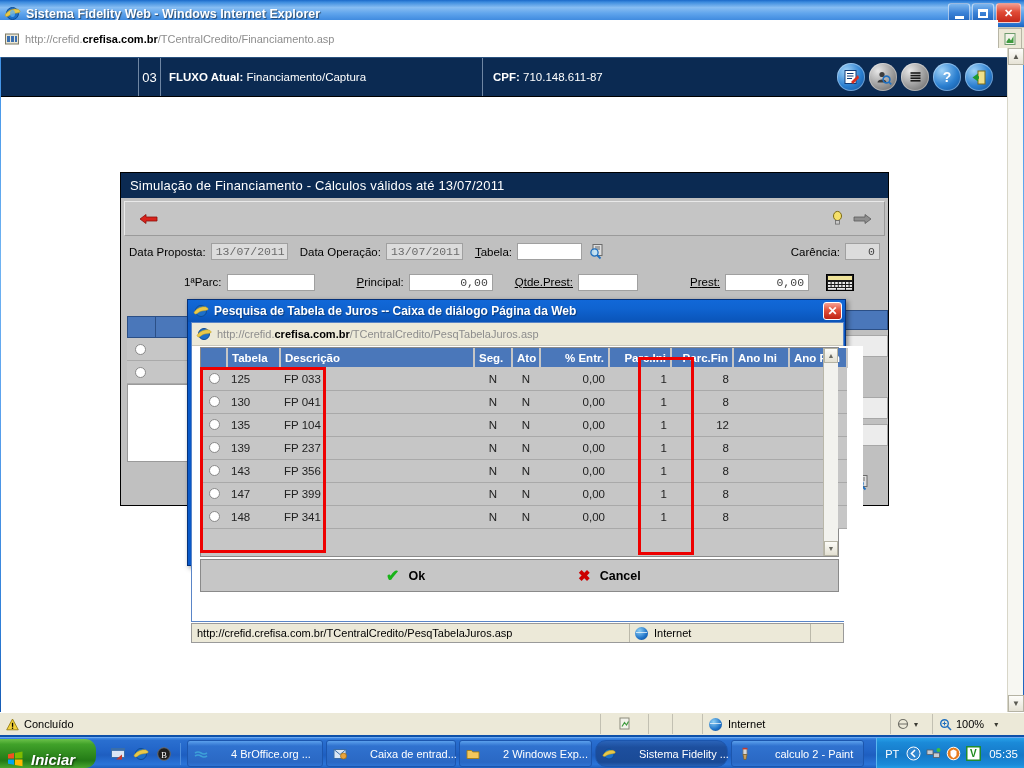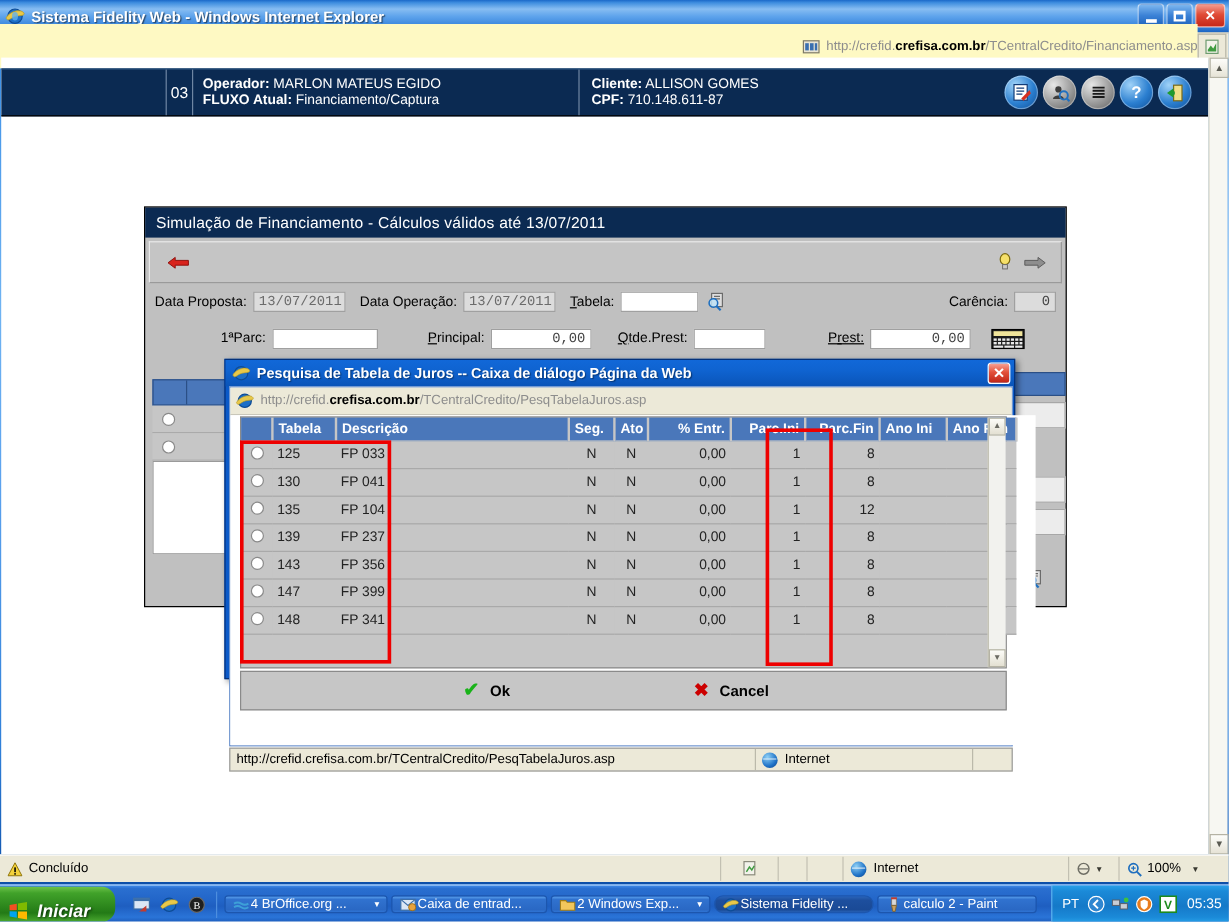--- a/index.html
+++ b/index.html
@@ -33,22 +33,22 @@
   .wc .gl{position:absolute;left:0;right:0;top:0;bottom:0;display:flex;align-items:center;justify-content:center;
     color:#fff;font-size:11px;font-weight:bold;}
   .wc.min .gl{align-items:flex-end;padding-bottom:3px;}
   .wc.min .gl i{display:block;width:9px;height:3px;background:#fff;font-style:normal;}
   .wc.max .gl i{display:block;width:10px;height:9px;border:2px solid #fff;border-top-width:3px;font-style:normal;box-sizing:border-box;}
 
   
   .addressbar{position:absolute;left:0;top:27px;width:1024px;height:21px;
     background:#ece9d8;display:flex;align-items:center;
     border-top:1px solid #c9c7ba;}
-  .addr-field{flex:1;height:37px;margin:0 0 0 0;background:#fef9c3;
-     display:flex;align-items:center;padding-left:4px;justify-content:flex-end;}
+  .addr-field{flex:1;height:37px;margin:0 0 0 0;background:#ffffff;
+     display:flex;align-items:center;padding-left:4px;}
   .addr-ico{width:16px;height:16px;margin-right:5px;flex:none;position:relative;}
   .addr-text{font-size:11px;color:#8d8d8d;white-space:nowrap;letter-spacing:0px;}
   .addr-text b{color:#000000;font-weight:bold;}
   .addr-go{width:22px;height:20px;background:#ece9d8;border:1px solid #b7b5a5;
      display:flex;align-items:center;justify-content:center;margin-right:2px;flex:none;}
 
   
   .page{position:absolute;left:1px;top:48px;width:1006px;height:664px;background:#ffffff;overflow:hidden;}
   .vscroll{position:absolute;right:1px;top:48px;width:16px;height:664px;background:#f7f7f2;
      border-left:1px solid #d8d6c8;box-sizing:border-box;}
@@ -188,21 +188,21 @@
      border-top:1px solid #6aa8f0;display:flex;align-items:center;}
   .start{width:96px;height:29px;margin-left:0;
      background:linear-gradient(180deg,#6cc24a 0%,#41a22a 18%,#2f8a1e 52%,#237a16 75%,#49a72f 100%);
      border-radius:0 11px 11px 0;display:flex;align-items:flex-end;gap:7px;padding-left:6px;
      box-sizing:border-box;}
   .start-txt{color:#fff;font-weight:bold;font-style:italic;font-size:15px;
      text-shadow:1px 1px 2px rgba(0,0,0,.6);}
   .ql{display:flex;align-items:center;gap:7px;padding:0 8px;border-right:1px solid #4d8ede;height:22px;margin-left:6px;}
   .ql i{width:16px;height:16px;display:block;position:relative;font-style:normal;}
   .tasks{display:flex;align-items:center;gap:3px;margin-left:6px;flex:1;}
-  .task{height:15px;min-width:0;display:flex;align-items:center;gap:1px;padding:0 6px;
+  .task{height:27px;min-width:0;display:flex;align-items:center;gap:23px;padding:0 6px;
      background:linear-gradient(180deg,#5ba0ec,#3072cf 20%,#2a68c4 85%,#2f74d4);
      border:1px solid #1c56ae;border-radius:3px;box-sizing:border-box;color:#fff;font-size:11px;
      white-space:nowrap;}
   .task.active{background:linear-gradient(180deg,#2a63b8,#1d4f9e 25%,#1a4a96 85%,#2760b4);border-radius:11px;}
   .task .ti{width:14px;height:14px;flex:none;position:relative;}
   .tray{display:flex;align-items:center;gap:5px;height:31px;padding:0 6px 0 8px;
      background:linear-gradient(180deg,#27a0e8 0%,#1b8ad8 15%,#1579c8 55%,#1b8ad8 85%,#27a0e8 100%);
      border-left:1px solid #5ab7f0;}
   .tray .clock{color:#fff;font-size:11.5px;margin-left:3px;}
   .tray .ti{width:15px;height:15px;position:relative;flex:none;}
@@ -263,25 +263,23 @@
         </svg>
       </div>
     </div>
 
     <div class="page">
 
       <div class="app-header">
         <div class="ah-left"></div>
         <div class="ah-num">03</div>
         <div class="ah-op">
-          <div><b>Operador:</b> <span>MARLON MATEUS EGIDO</span></div>
           <div><b>FLUXO Atual:</b> <span>Financiamento/Captura</span></div>
         </div>
         <div class="ah-cli">
-          <div><b>Cliente:</b> <span>ALLISON GOMES</span></div>
           <div><b>CPF:</b> <span>710.148.611-87</span></div>
         </div>
         <div class="ah-btns">
           <div class="ah-btn b-blue">
             <span class="sym">
               <svg class="icon-svg" width="17" height="17" viewBox="0 0 17 17">
                 <rect x="2" y="1.5" width="11" height="13" fill="#fff" stroke="#123c78" stroke-width="1"></rect>
                 <line x1="4" y1="4.5" x2="10.5" y2="4.5" stroke="#123c78"></line>
                 <line x1="4" y1="7" x2="10.5" y2="7" stroke="#123c78"></line>
                 <line x1="4" y1="9.5" x2="9" y2="9.5" stroke="#123c78"></line>
@@ -365,21 +363,21 @@
           </span>
           <span class="fld-label" style="margin-left:auto;">Carência:</span>
           <span class="inp ro num" style="width:35px;">0</span>
         </div>
 
         <div class="row2">
           <span class="fld-label" style="margin-left:55px;">1ªParc:</span>
           <span class="inp" style="width:88px;"></span>
           <span class="fld-label" style="margin-left:42px;"><u>P</u>rincipal:</span>
           <span class="inp num" style="width:84px;">0,00</span>
-          <span class="fld-label" style="margin-left:22px;"><u>Q</u>tde.Prest:</span>
+          <span class="fld-label" style="margin-left:22px;text-decoration:underline;"><u>Q</u>tde.Prest:</span>
           <span class="inp" style="width:60px;"></span>
           <span class="fld-label" style="margin-left:52px;text-decoration:underline;">P<u>r</u>est:</span>
           <span class="inp num" style="width:84px;">0,00</span>
           <span style="margin-left:17px;">
             <svg class="icon-svg" width="28" height="17" viewBox="0 0 28 17">
               <rect x="0.5" y="0.5" width="27" height="16" fill="#1b1b1b" stroke="#000" stroke-width="1"></rect>
               <rect x="2" y="2" width="24" height="4" fill="#f0e49a"></rect>
               <g fill="#e8e8e8">
                 <rect x="2" y="8" width="2.6" height="2"></rect>
                   <rect x="5.6" y="8" width="2.6" height="2"></rect>

